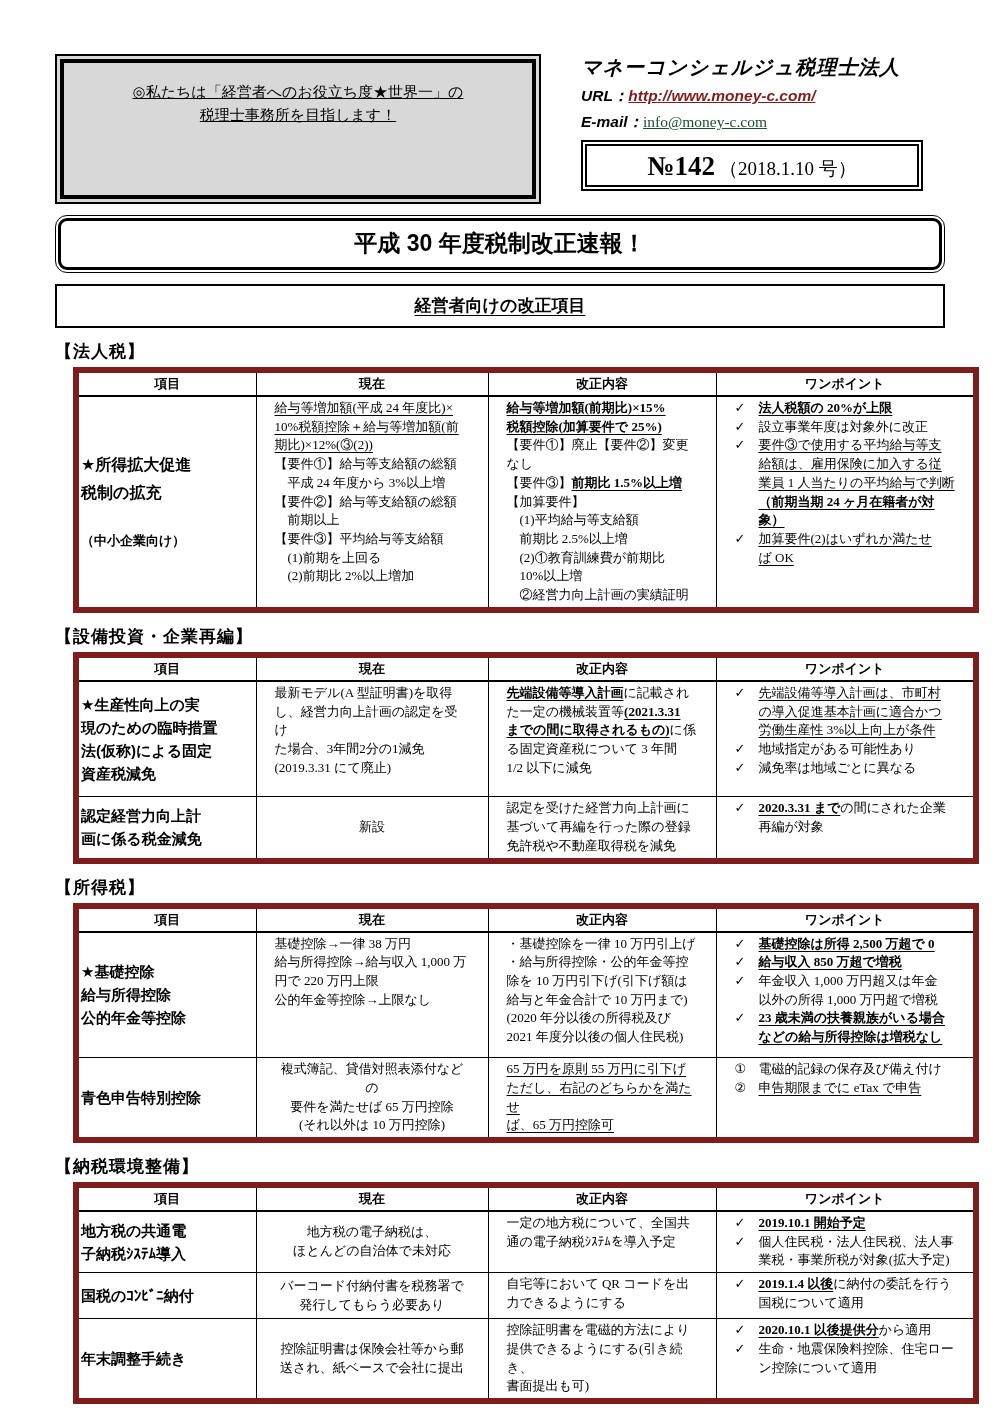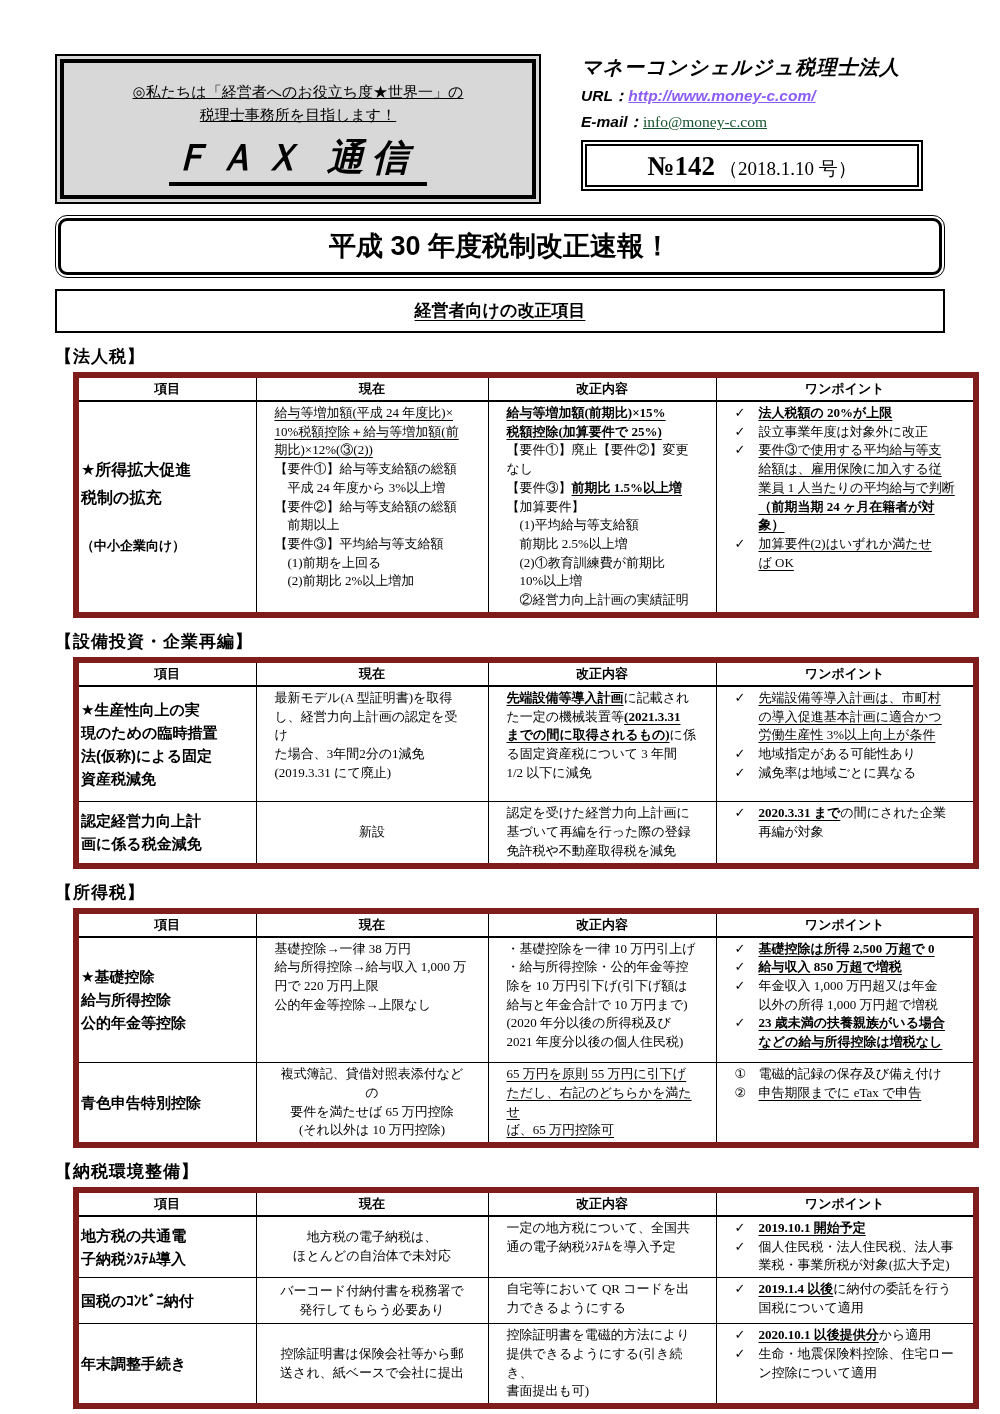--- a/index.html
+++ b/index.html
@@ -18,32 +18,32 @@
     background:#d8d8d8;text-align:center;padding-top:18px;text-decoration:underline;}
   .slogan{font-size:15px;line-height:1.5;}
   .faxtitle{display:inline-block;margin-top:12px;
     font-family:"Liberation Sans","DejaVu Sans",sans-serif;
     font-size:37px;font-weight:bold;font-style:italic;letter-spacing:8px;
     border-bottom:4px solid #000;padding:0 10px 3px 4px;line-height:1.1;}
   .contact{margin-left:40px;flex:1;}
   .company{font-size:20px;font-style:italic;font-weight:600;letter-spacing:1px;}
   .cline{font-family:"Liberation Sans","DejaVu Sans",sans-serif;
     font-size:15.5px;font-weight:bold;font-style:italic;margin-top:5px;}
-  .cline .link{color:#8b5cf6;text-decoration:underline;}
+  .cline .link{color:#7f1d1d;text-decoration:underline;}
   .email-val{color:#14532d;font-family:"Liberation Serif","DejaVu Serif",serif;
     font-weight:normal;font-style:normal;text-decoration:underline;}
   .issuebox{margin-top:7px;border:2px solid #000;padding:2px;width:342px;box-sizing:border-box;}
   .issuebox-inner{border:2px solid #000;text-align:center;padding:5px 0 3px;}
   .issue-no{font-size:27px;font-weight:bold;margin-top:48px;}
   .issue-date{font-size:19px;}
 
   
   .title1{margin:11px 55px 0;border:1px solid #000;border-radius:12px;padding:2px;}
   .title1-inner{border:3px solid #000;border-radius:9px;text-align:center;padding:7px 0 8px;}
-  .title1-inner span{font-size:27px;font-weight:bold;}
+  .title1-inner span{font-size:23px;font-weight:bold;}
   .title2{margin:11px 55px 0;border:2px solid #000;text-align:center;padding:8px 0 9px;}
   .title2 span{font-size:17px;font-weight:bold;text-decoration:underline;text-underline-offset:4px;font-family:Liberation Serif, serif;}
 
   .seclabel{margin:12px 0 4px 55px;font-size:17px;font-weight:bold;letter-spacing:1px;}
 
   
   table{border-collapse:collapse;margin-left:73px;width:900px;table-layout:fixed;
     border:6px solid #7f1d1d;}
   col.c-item{width:180px;} col.c-present{width:232px;}
   col.c-revised{width:228px;} col.c-point{width:260px;}
@@ -74,21 +74,20 @@
   .pagenum{text-align:center;margin-top:18px;font-size:16px;}
 </style>
 </head>
 <body>
 
 <div class="header">
   <div class="faxbox">
     <div class="faxbox-inner">
       <div class="slogan">◎私たちは「経営者へのお役立ち度★世界一」の</div>
       <div class="slogan">税理士事務所を目指します！</div>
-      <div><span class="faxtitle">ＦＡＸ 通信</span></div>
     </div>
   </div>
   <div class="contact">
     <div class="company">マネーコンシェルジュ税理士法人</div>
     <div class="cline"><span>URL：</span><a class="link">http://www.money-c.com/</a></div>
     <div class="cline"><span>E-mail：</span><a class="email-val">info@money-c.com</a></div>
     <div class="issuebox">
       <div class="issuebox-inner">
         <span class="issue-no">№142</span>
         <span class="issue-date">（2018.1.10 号）</span>

